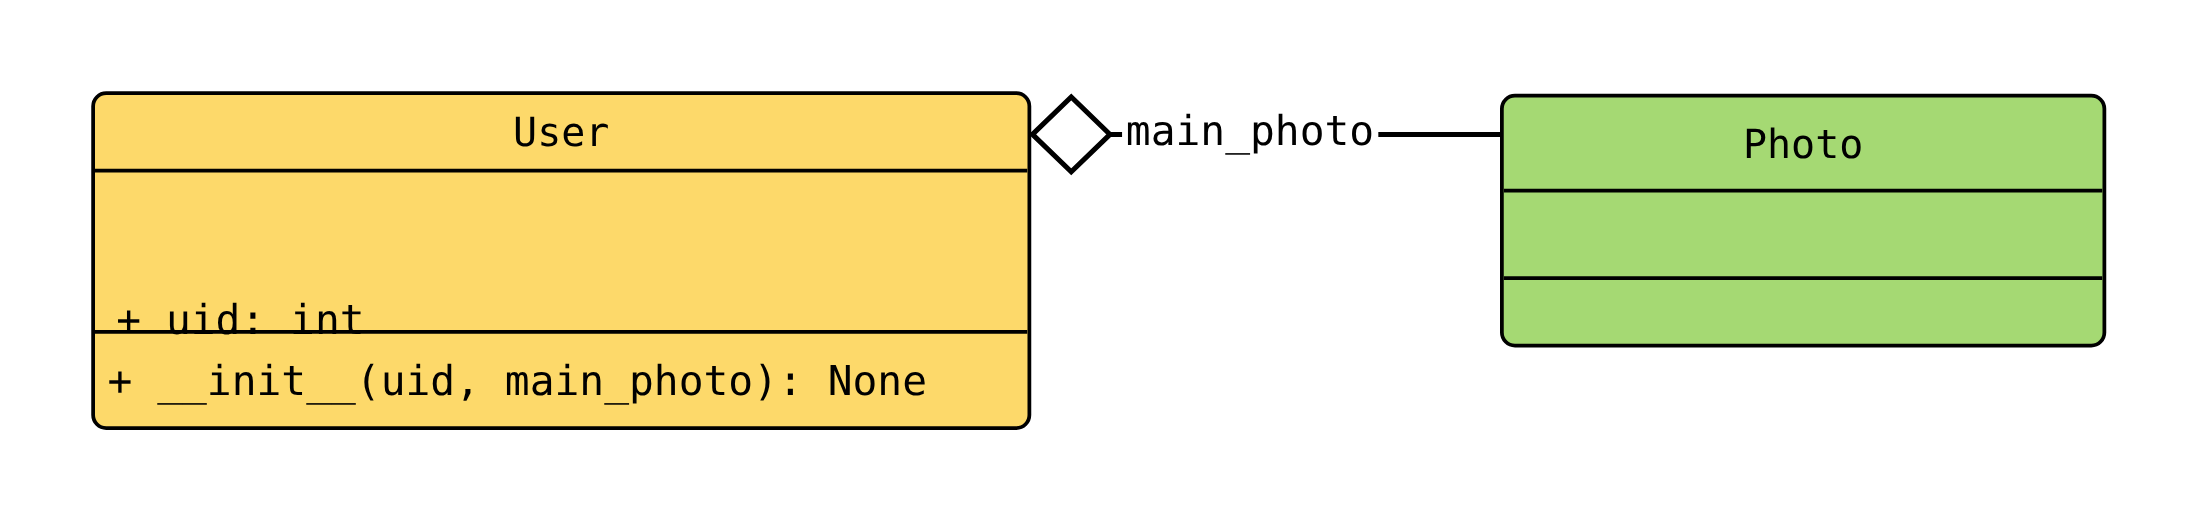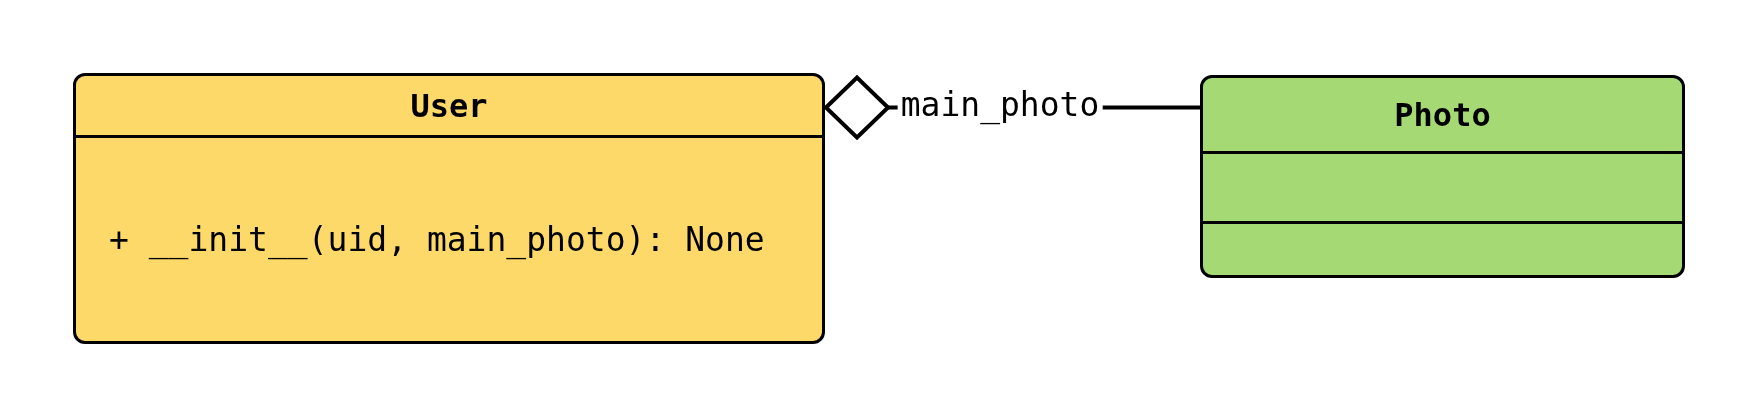--- a/index.html
+++ b/index.html
@@ -43,37 +43,37 @@
     background: var(--photo-fill);
   }
   .compartment {
     border-bottom: 3px solid var(--border);
   }
   .compartment.last { border-bottom: none; flex: 1; }
   .title-compartment {
     display: flex;
     align-items: center;
     justify-content: center;
-    font-weight: bold;
+    font-weight: normal;
     font-size: 32px;
   }
   .user .title-compartment { height: 62px; }
   .photo .title-compartment { height: 76px; text-align: right; }
   .attrs-compartment {
     height: 129px;
     padding: 25px 0 0 17px;
     font-size: 33px;
     line-height: 37px;
     white-space: pre;
   }
   .photo .mid-compartment { height: 70px; }
   .methods-compartment {
     display: flex;
     align-items: center;
-    padding-left: 33px;
+    padding-left: 10px;
     font-size: 33px;
     white-space: pre;
   }
   .connector-svg {
     position: absolute;
     left: 823px; top: 70px;
     width: 380px; height: 75px;
   }
   .connector-svg polygon {
     fill: var(--diamond-fill);
@@ -95,20 +95,24 @@
     white-space: pre;
   }
 </style>
 </head>
 <body>
 
 <div class="canvas">
 
   <div class="class-box user">
     <div class="compartment title-compartment">User</div>
+    <div class="compartment attrs-compartment">
+      <div>+ uid: int</div>
+      
+    </div>
     <div class="compartment last methods-compartment">
       <div>+ __init__(uid, main_photo): None</div>
     </div>
   </div>
 
   <svg class="connector-svg" viewBox="0 0 380 75" xmlns="http://www.w3.org/2000/svg">
     <line x1="65" y1="37.5" x2="377" y2="37.5"></line>
     <polygon points="3,37.5 34,7.5 65,37.5 34,67.5"></polygon>
   </svg>
 

